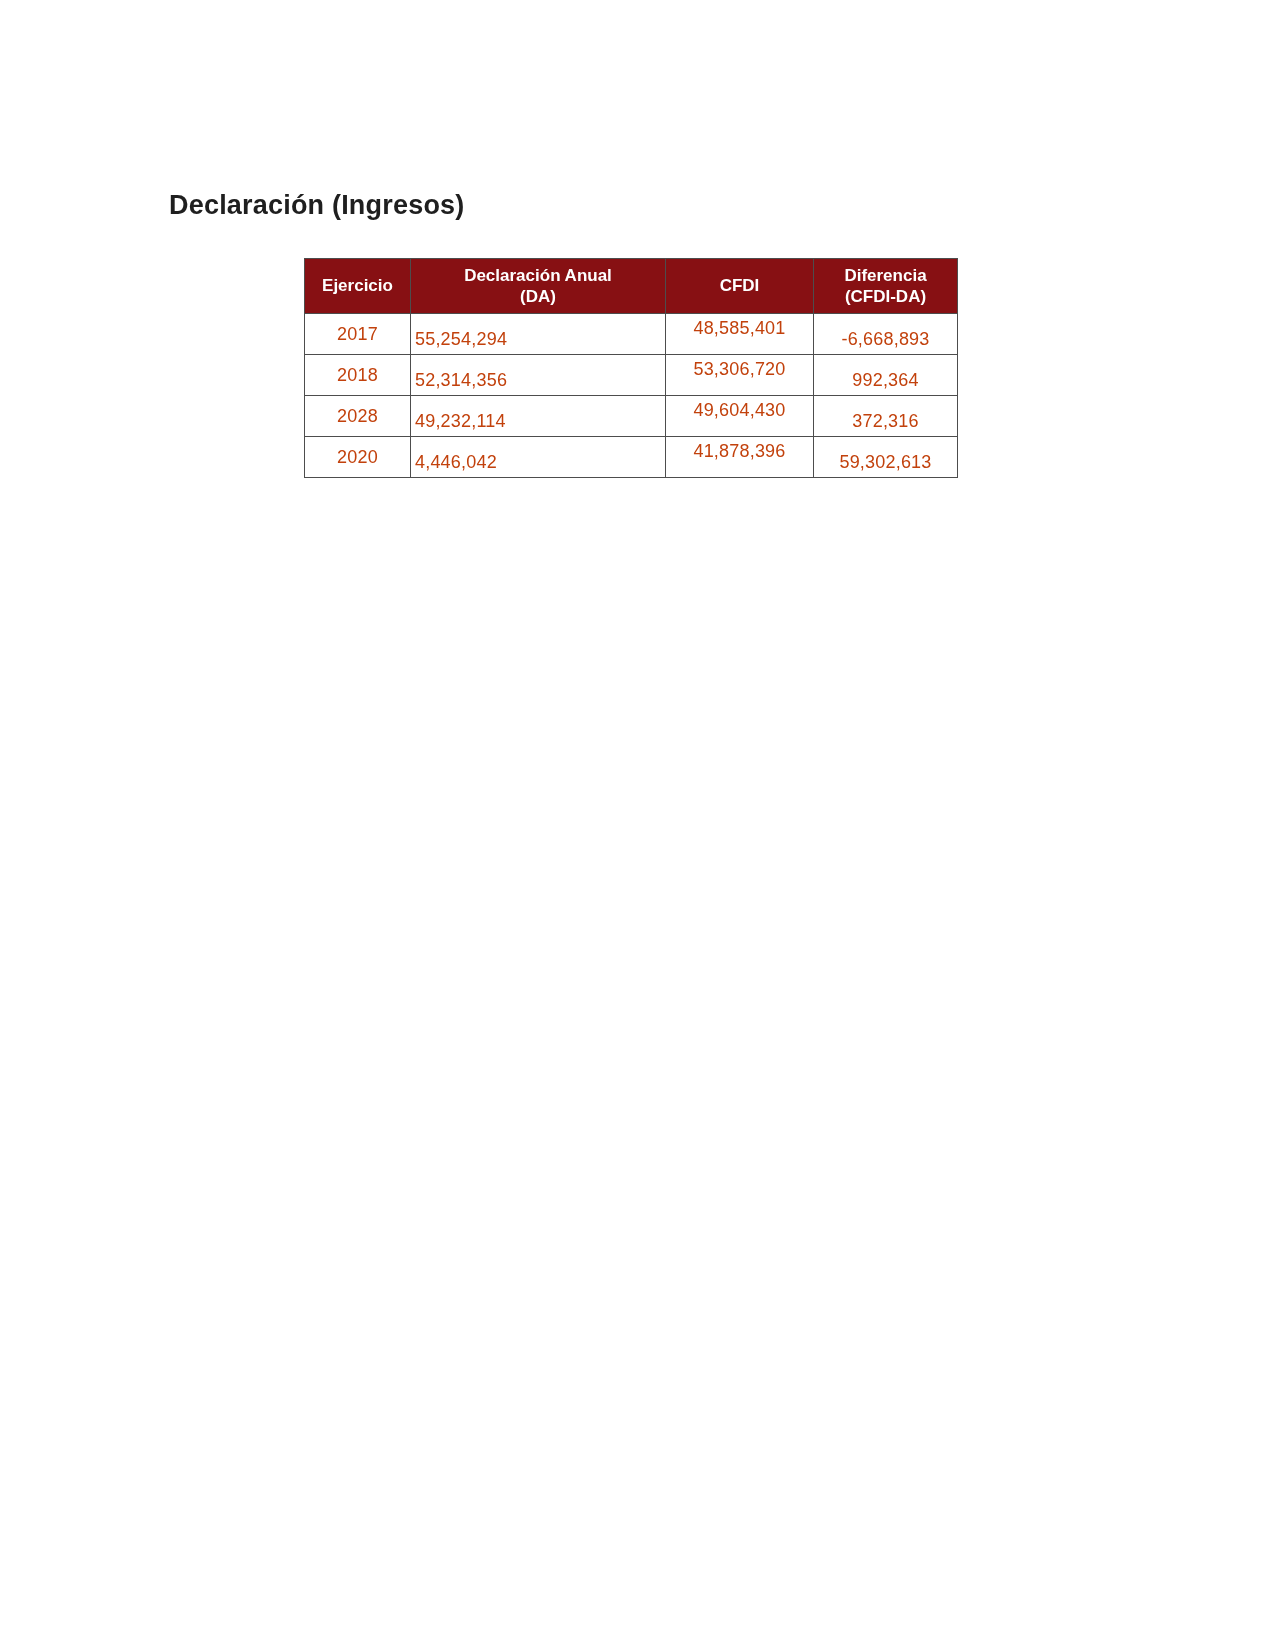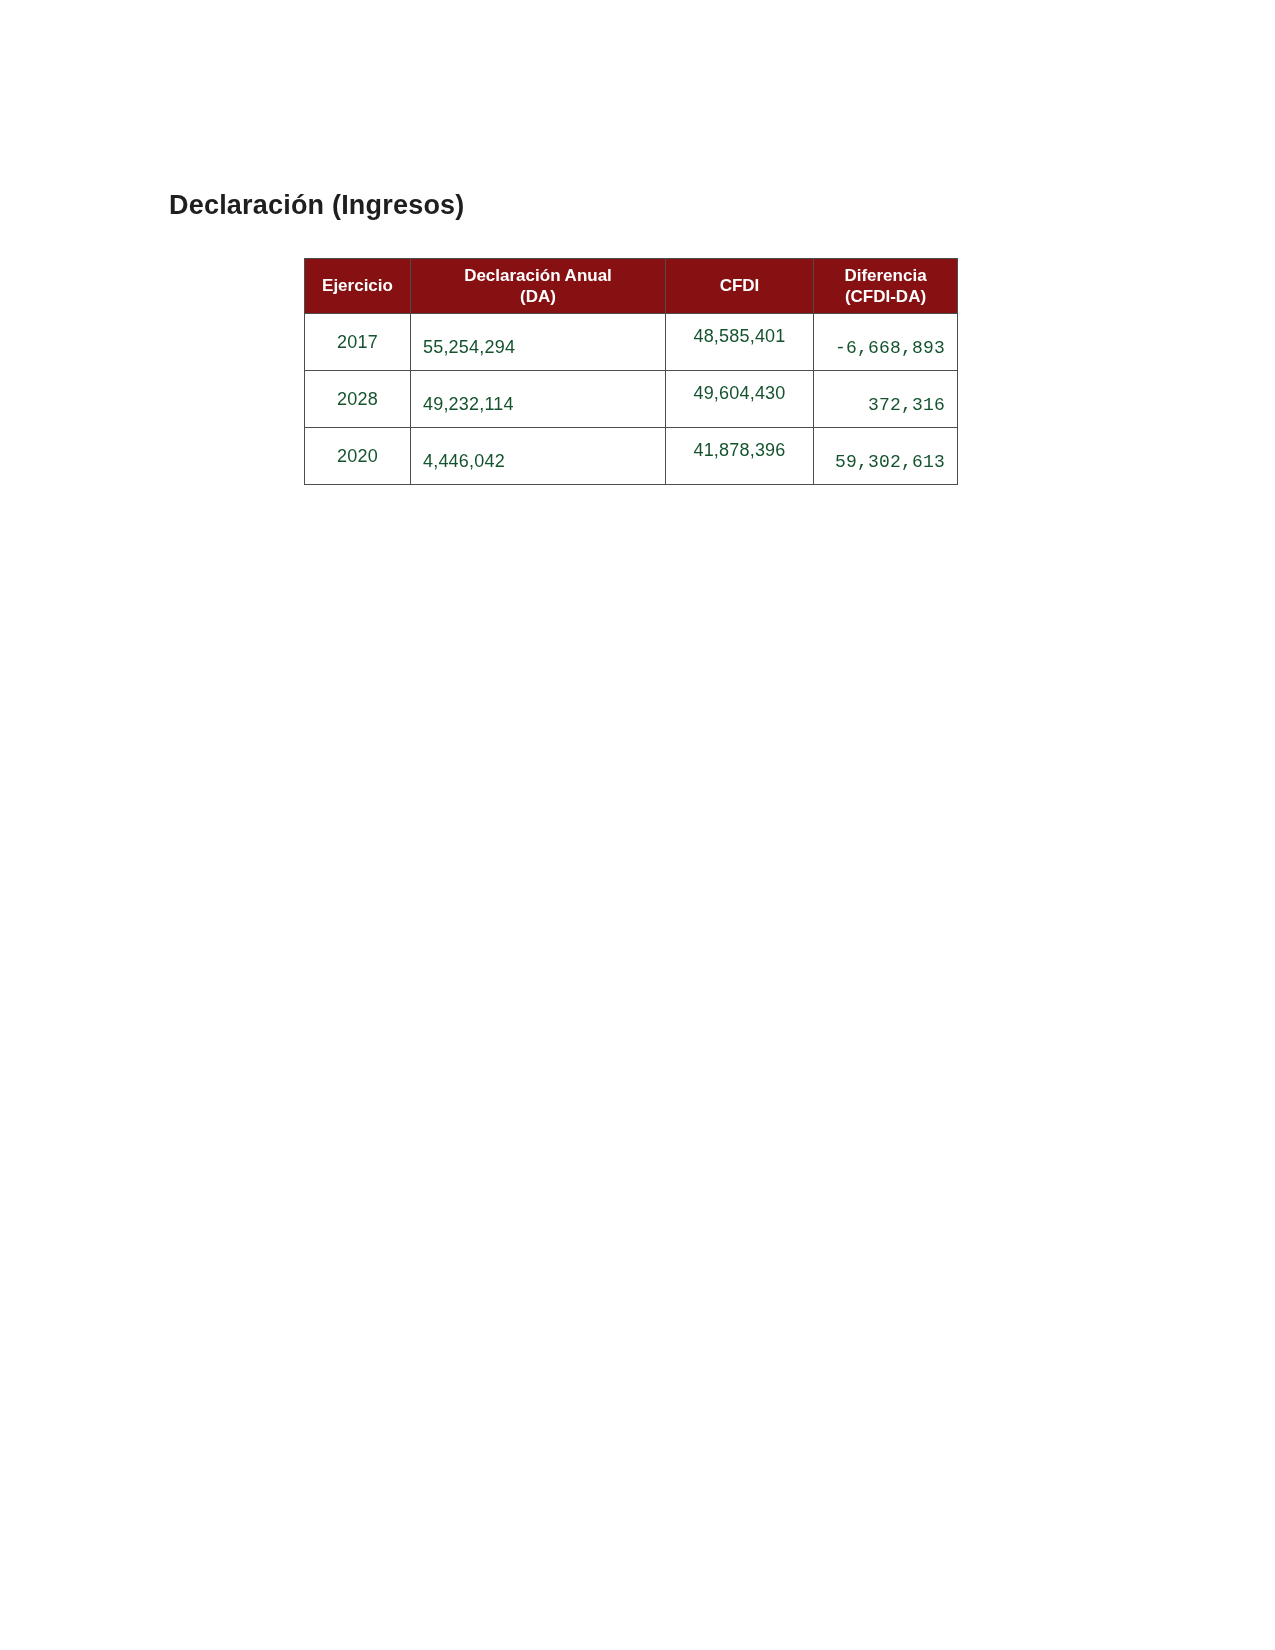--- a/index.html
+++ b/index.html
@@ -47,46 +47,45 @@
     text-align: center;
     vertical-align: middle;
     height: 50px;
     white-space: pre-line;
     padding: 2px 4px;
     box-shadow: 0 2px 2px rgba(0,0,0,0.35);
   }
   table.data-table tbody td {
     height: 32px;
     font-size: 18px;
-    color: #14532d;
+    color: #c2410c;
     letter-spacing: 0.2px;
-    padding: 12px;
+    padding: 4px;
     margin-top: 19px;
   }
   td.c-year {
     text-align: center;
     vertical-align: middle;
   }
   td.c-da {
     text-align: left;
     vertical-align: bottom;
     padding-bottom: 3px;
   }
   td.c-cfdi {
     text-align: center;
     vertical-align: top;
     padding-top: 2px;
     padding-right: 15px;
   }
   td.c-dif {
-    text-align: right;
+    text-align: center;
     vertical-align: bottom;
     padding-bottom: 3px;
     padding-right: 12px;
-    font-family: Liberation Mono, monospace;
   }
 </style>
 </head>
 <body>
 
 <div class="page">
 
   <h1 class="title">Declaración (Ingresos)</h1>
 
   <table class="data-table">
@@ -107,20 +106,26 @@
       </tr>
     </thead>
     <tbody>
       <tr>
         <td class="c-year">2017</td>
         <td class="c-da">55,254,294</td>
         <td class="c-cfdi">48,585,401</td>
         <td class="c-dif">-6,668,893</td>
       </tr>
       <tr>
+        <td class="c-year">2018</td>
+        <td class="c-da">52,314,356</td>
+        <td class="c-cfdi">53,306,720</td>
+        <td class="c-dif">992,364</td>
+      </tr>
+      <tr>
         <td class="c-year">2028</td>
         <td class="c-da">49,232,114</td>
         <td class="c-cfdi">49,604,430</td>
         <td class="c-dif">372,316</td>
       </tr>
       <tr>
         <td class="c-year">2020</td>
         <td class="c-da">4,446,042</td>
         <td class="c-cfdi">41,878,396</td>
         <td class="c-dif">59,302,613</td>

